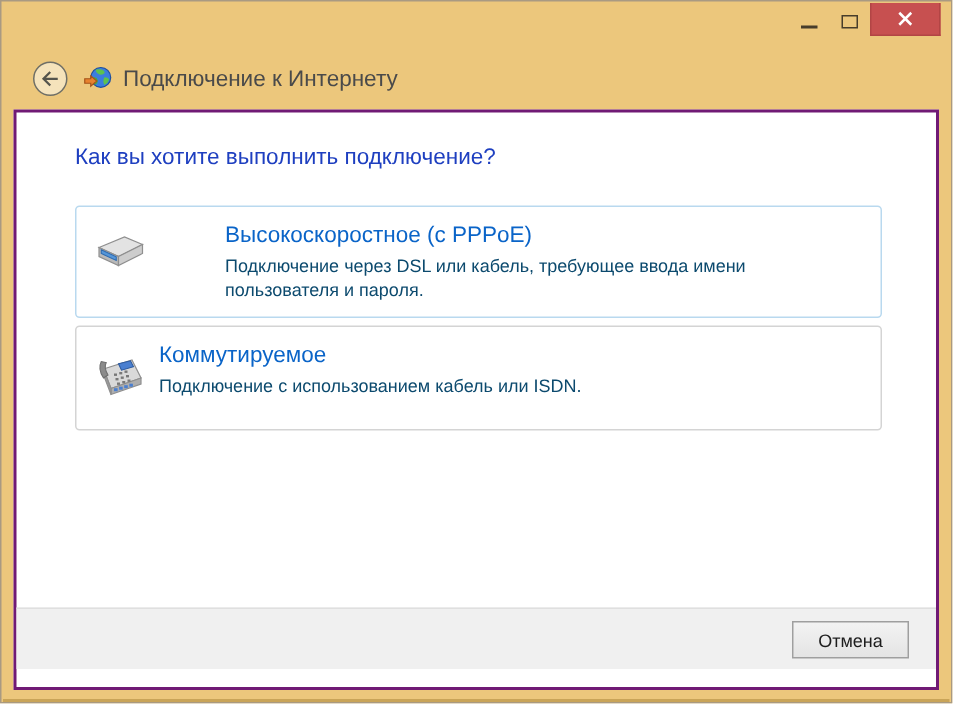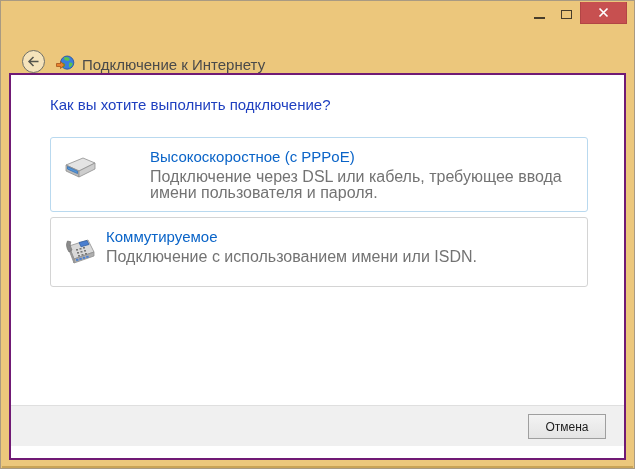--- a/index.html
+++ b/index.html
@@ -25,21 +25,21 @@
   .min-glyph { width: 11px; height: 2px; background: #473d2b; margin-top: 9px; }
   .max-glyph { width: 11px; height: 9px; border: 1px solid #473d2b; margin-top: 2px; }
   .btn-close {
     width: 47px; height: 22px; background: #c75050;
     border: 1px solid #b24545; border-top: none;
   }
 
   
   .header {
     position: absolute; top: 30px; left: 8px; right: 8px; height: 42px;
-    display: flex; align-items: flex-end;
+    display: flex; align-items: center;
   }
   .back-btn {
     width: 23px; height: 23px; margin-left: 13px; border-radius: 50%;
     border: 1px solid #6f6f66; background: rgba(253, 249, 238, 0.55);
     display: flex; align-items: center; justify-content: center; cursor: pointer;
   }
   .app-icon { margin-left: 11px; display: flex; }
   .header-title { margin-left: 7px; font-size: 15px; color: #4a4a4a; }
 
   
@@ -52,21 +52,21 @@
   }
   .options { margin: 24px 0 0 39px; width: 538px; }
   .option {
     display: flex; background: #fff; border-radius: 3px;
     padding: 9px 12px 10px 11px; cursor: pointer; min-height: 70px;
   }
   .option-1 { border: 1px solid #b9d9ef; margin-bottom: 5px; gap: 44px; }
   .option-2 { border: 1px solid #d4d4d4; }
   .option-icon { width: 44px; flex: 0 0 44px; padding-top: 6px; }
   .option-title { font-size: 15px; color: #0a64c8; line-height: 20px; }
-  .option-desc { font-size: 16px; color: #737373; line-height: 16px; margin-top: 2px; max-width: 462px; }
+  .option-desc { font-size: 12px; color: #0c4a6e; line-height: 16px; margin-top: 2px; max-width: 462px; }
 
   
   .footer {
     position: absolute; left: 0; right: 0; bottom: 12px; height: 41px;
     background: #f0f0f0; border-top: 1px solid #dfdfdf;
   }
   .cancel-btn {
     position: absolute; right: 18px; top: 8px; width: 78px; height: 25px;
     background: linear-gradient(180deg, #f3f3f3, #e4e4e4);
     border: 1px solid #9f9f9f; font-size: 12px; color: #1d1d1d;
@@ -155,21 +155,21 @@
               <rect x="14" y="25.8" width="2.4" height="2"></rect>
                 <rect x="17.4" y="24.8" width="2.4" height="2"></rect>
               <rect x="20.8" y="23.8" width="2.4" height="2"></rect>
                 <rect x="24.2" y="22.8" width="2.4" height="2"></rect>
             </g>
             <path d="M5.5 8 Q3 13 7 19 L10 17 Q7 12 8.8 8.8 Z" fill="#8b8b8b" stroke="#6e6e6e" stroke-width="0.7"></path>
           </svg>
         </div>
         <div>
           <div class="option-title">Коммутируемое</div>
-          <div class="option-desc">Подключение с использованием имени или ISDN.</div>
+          <div class="option-desc">Подключение с использованием кабель или ISDN.</div>
         </div>
       </div>
 
     </div>
 
     <div class="footer">
       <button class="cancel-btn">Отмена</button>
     </div>
 
   </div>

